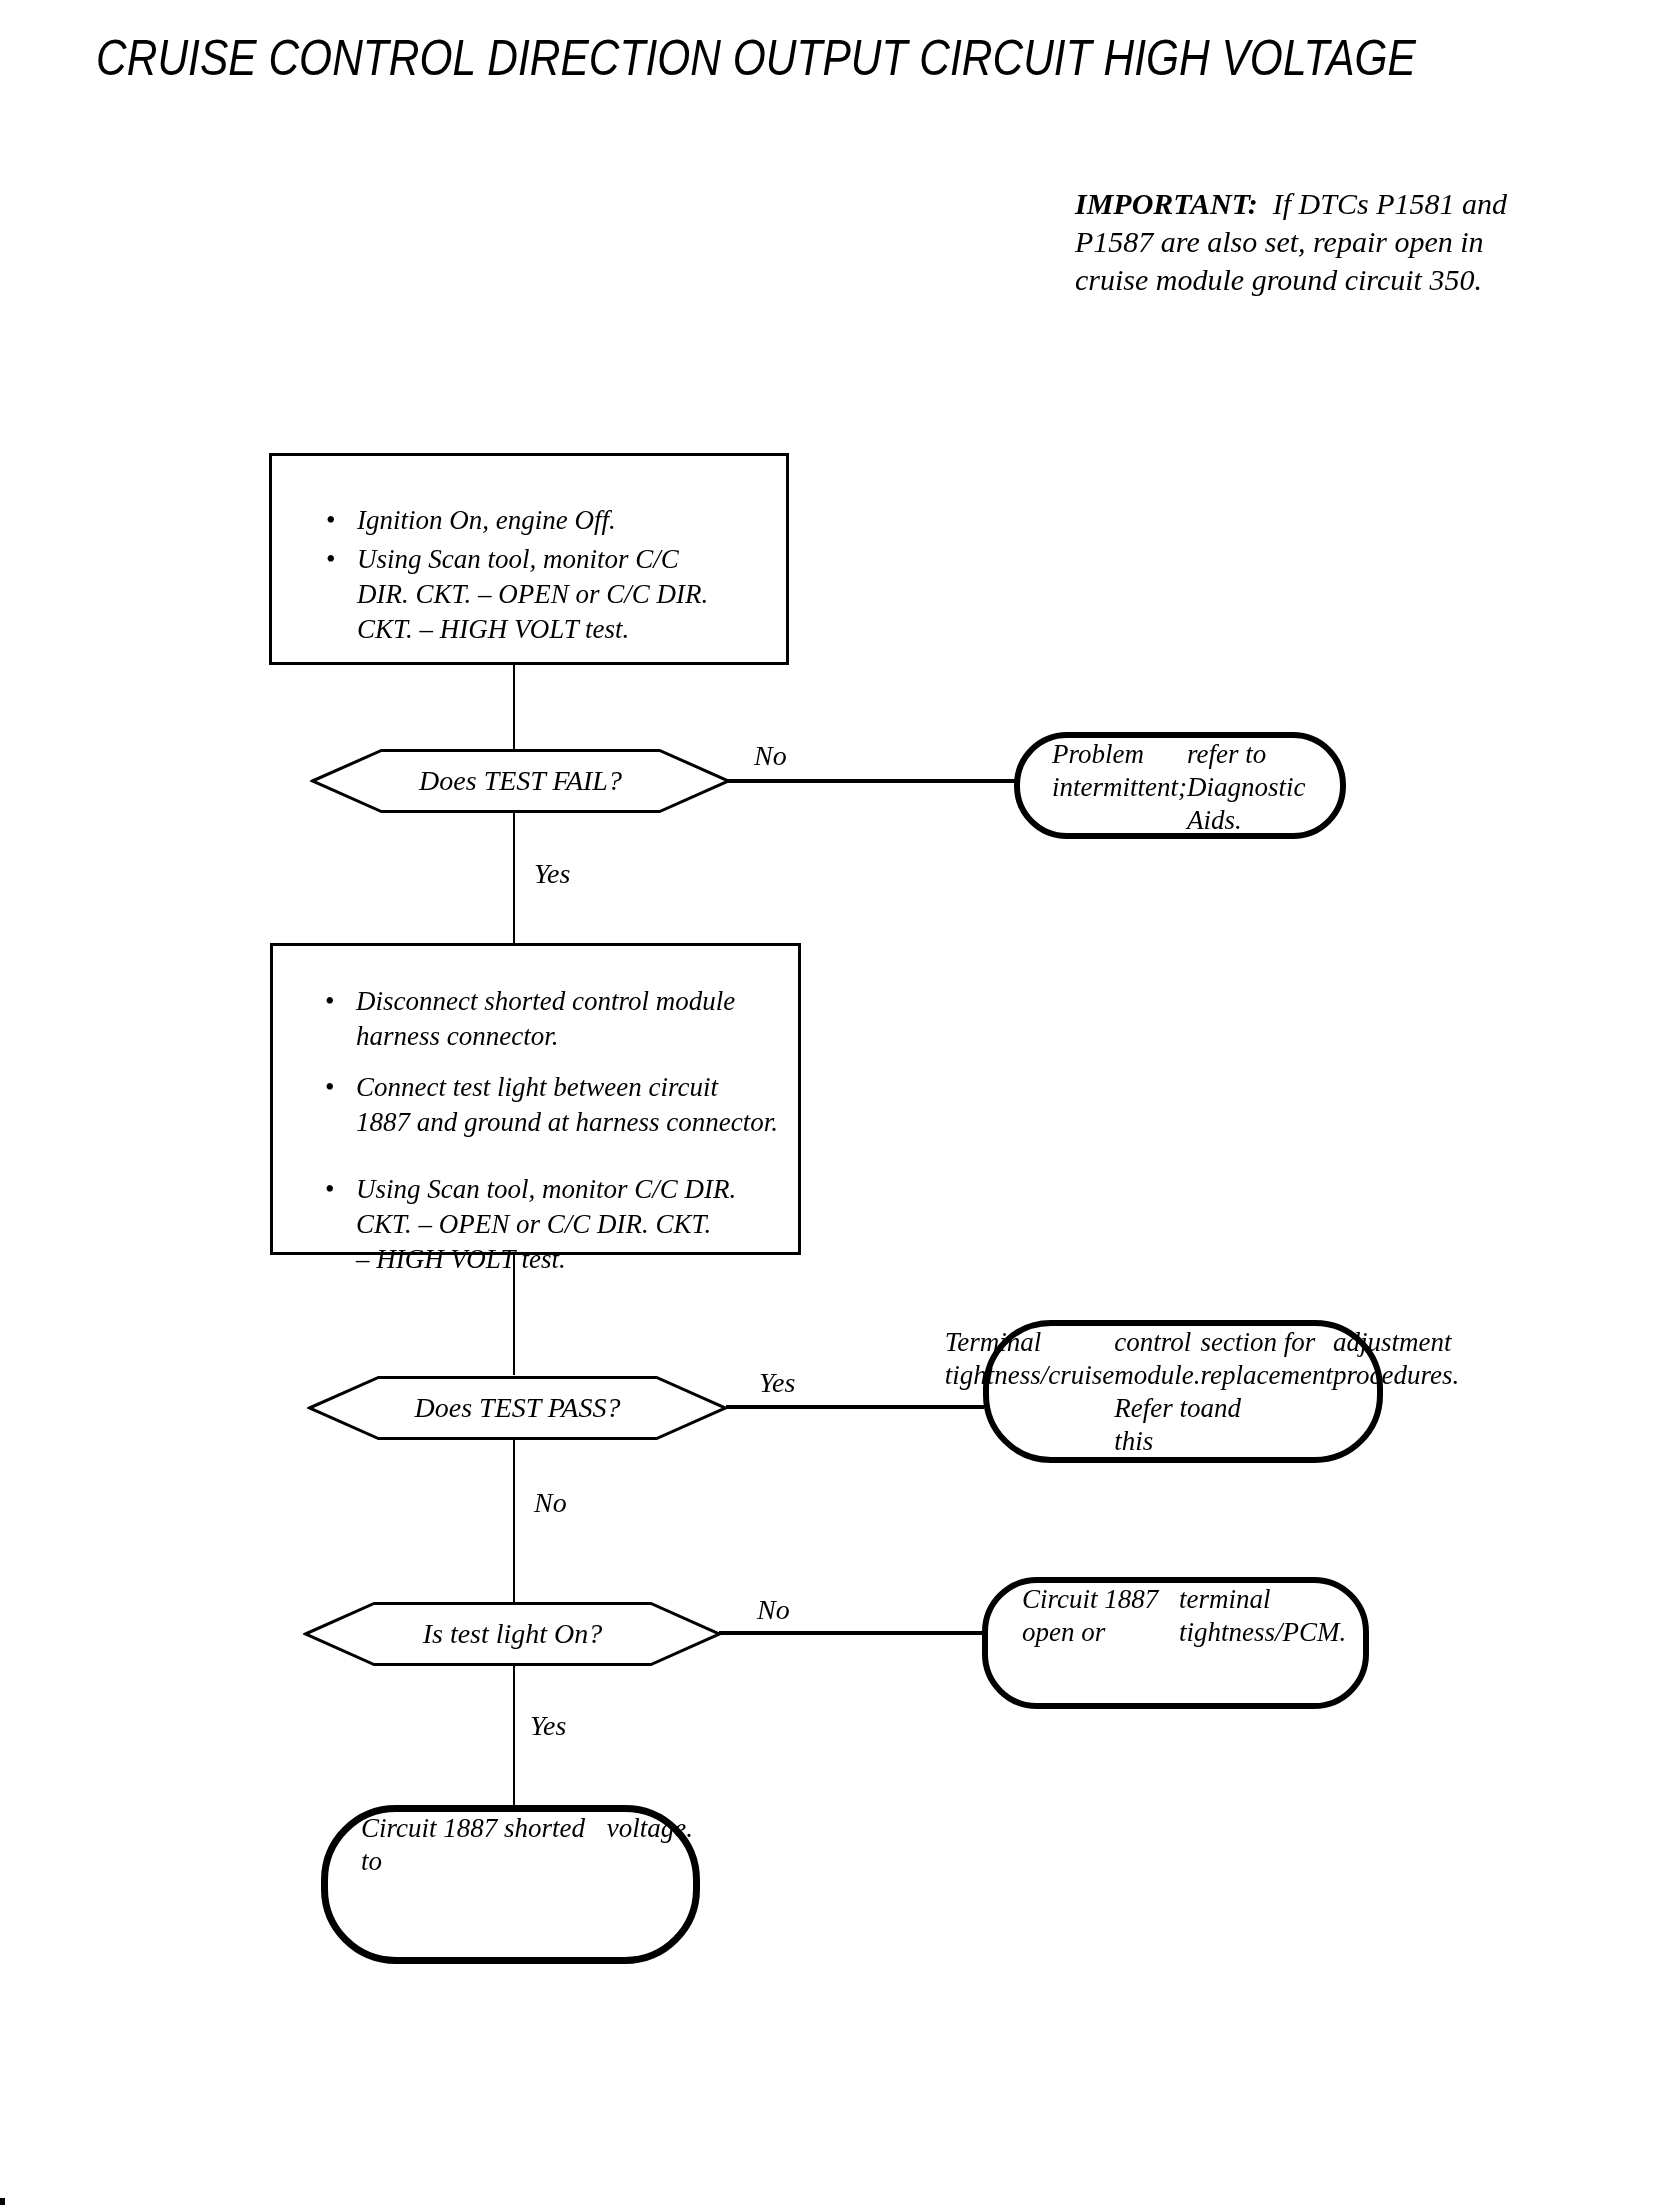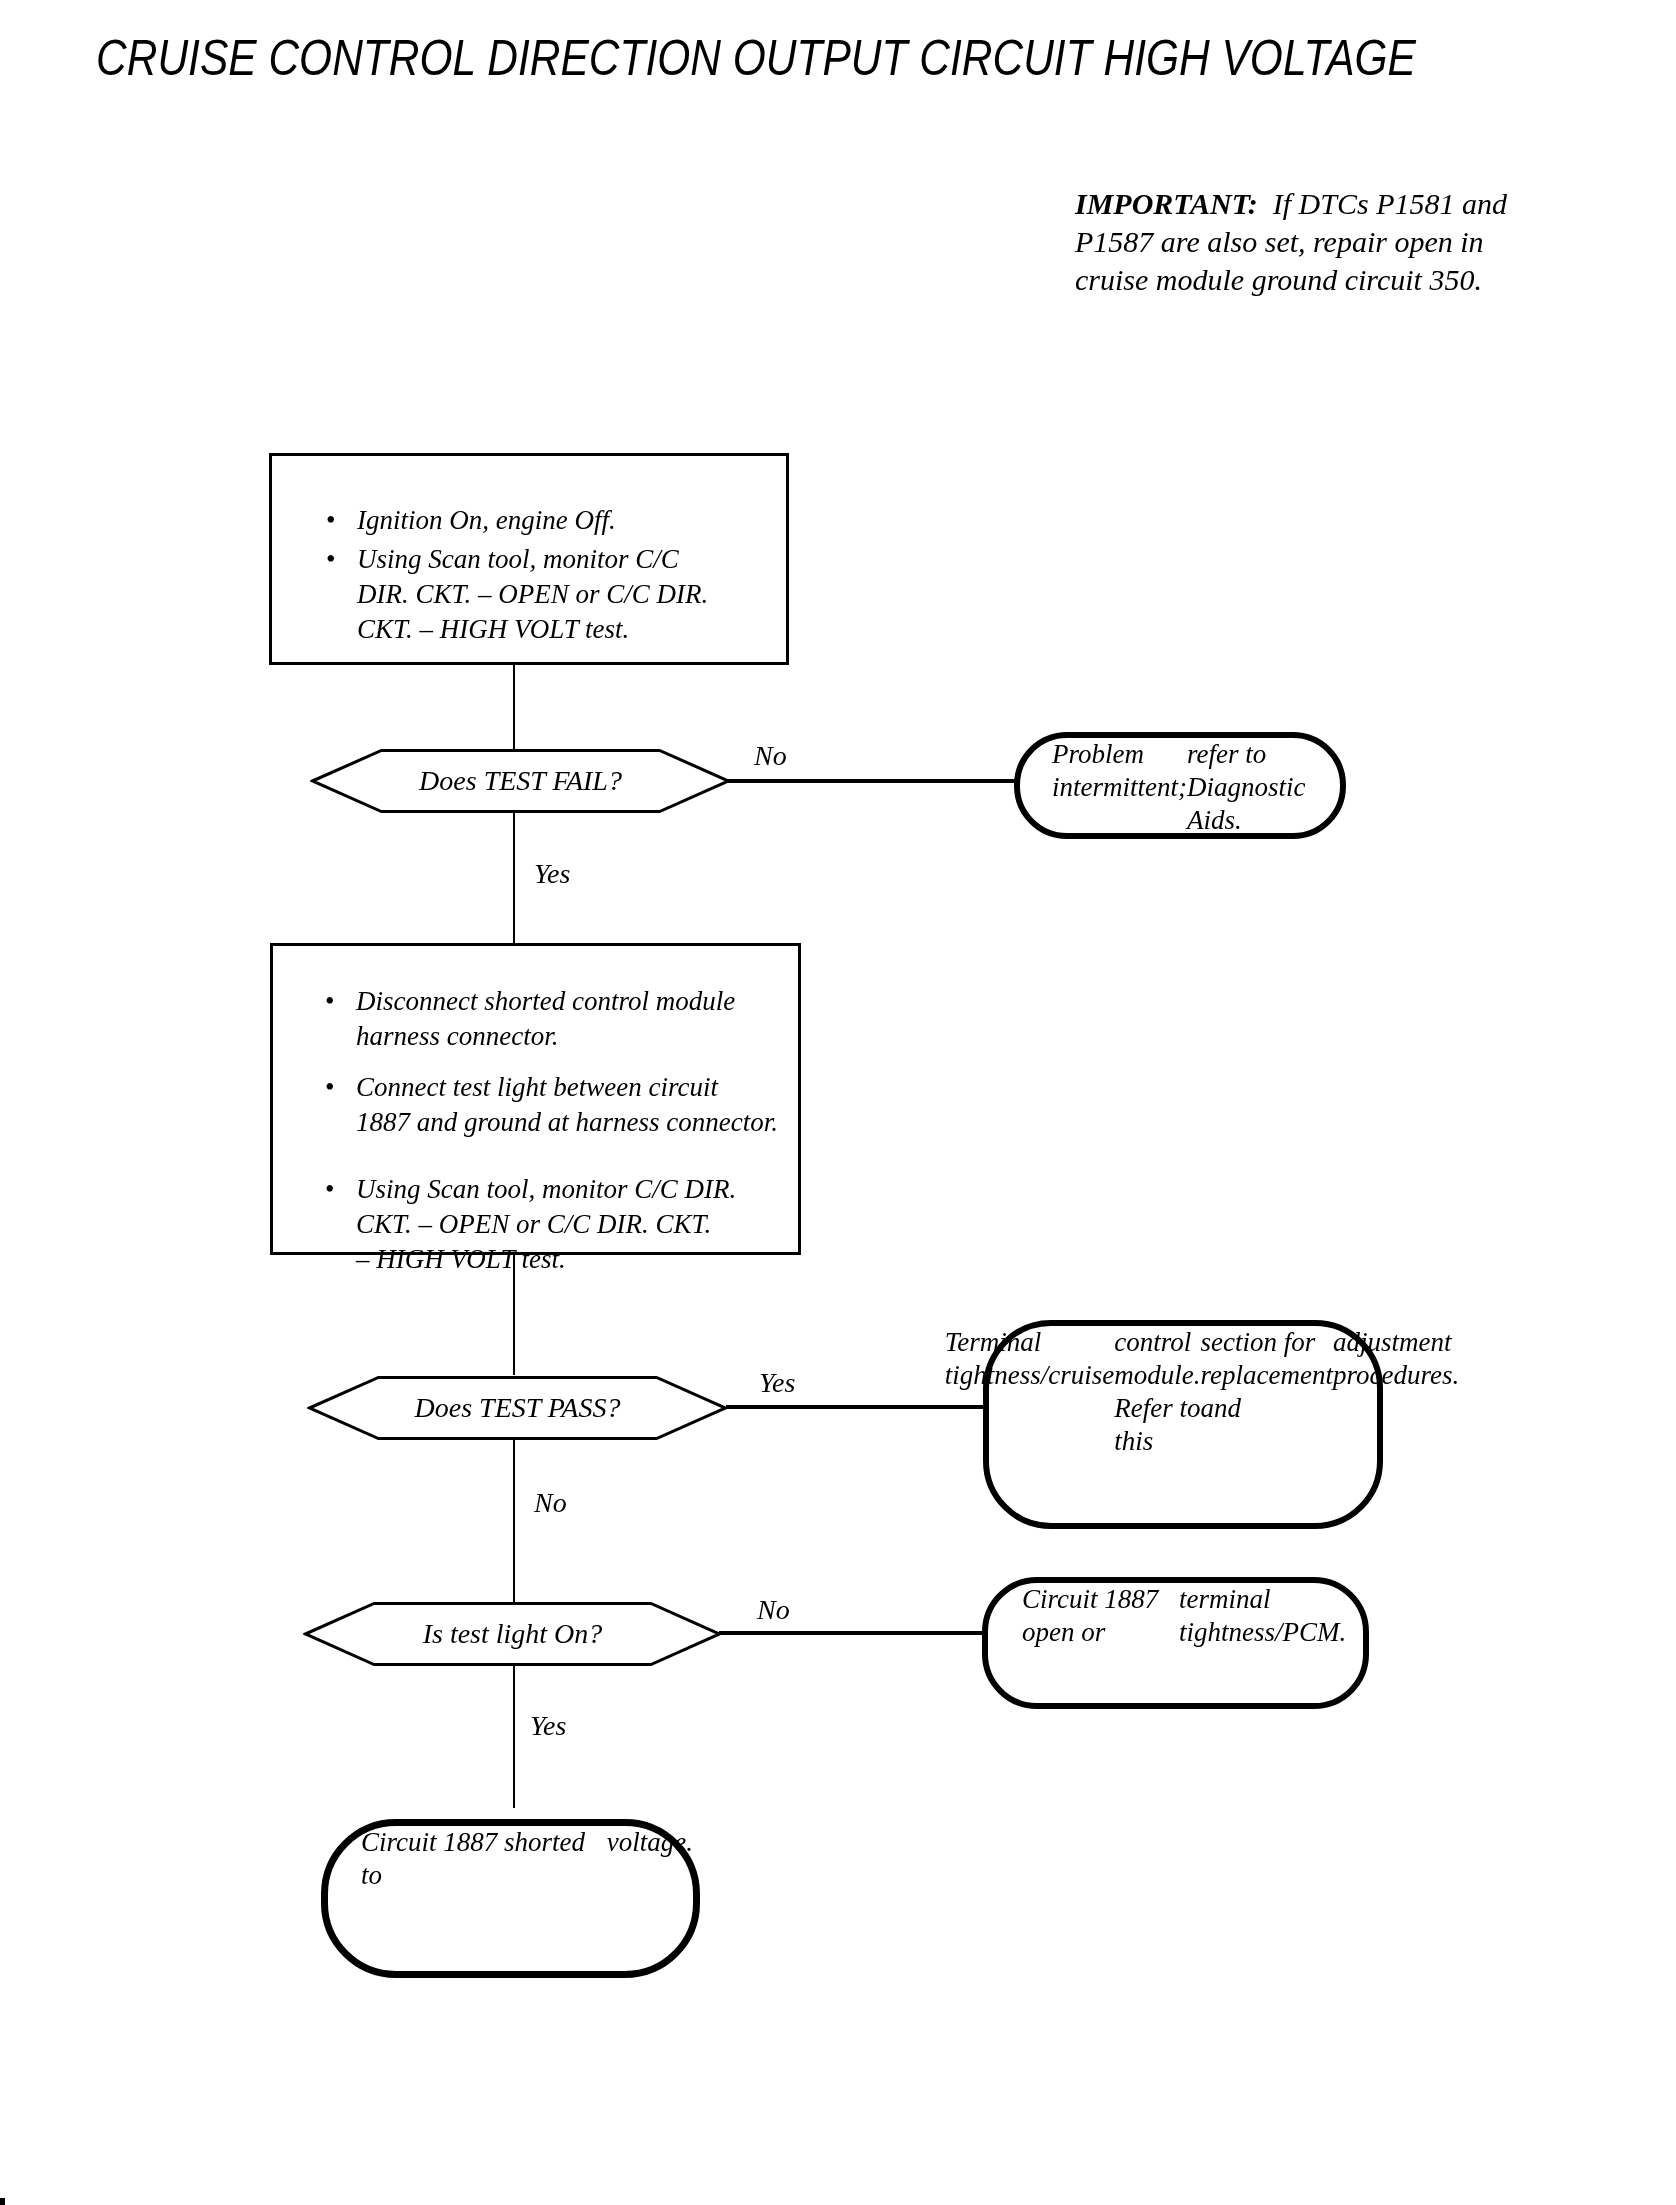--- a/index.html
+++ b/index.html
@@ -164,21 +164,21 @@
   <div class="hexagon" style="left:307px; top:1375px; width:421px; height:66px;">
     <svg viewBox="0 0 690 108" preserveAspectRatio="none">
       <polygon points="4,54 117,4 573,4 686,54 573,104 117,104" fill="#ffffff" stroke="#000000" stroke-width="5"></polygon>
     </svg>
     <span class="q">Does TEST PASS?</span>
   </div>
 
   <div class="hline" style="left:726px; top:1405px; width:258px;"></div>
   <div class="branch-label" style="left:759px; top:1369px;">Yes</div>
 
-  <div class="stadium" style="left:983px; top:1320px; width:400px; height:209px; border-radius:68px; padding-left:38px;">
+  <div class="stadium" style="left:983px; top:1320px; width:400px; height:143px; border-radius:68px; padding-left:38px;">
     <div>Terminal tightness/cruise</div>
     <div>control module. Refer to this</div>
     <div>section for replacement and</div>
     <div>adjustment procedures.</div>
   </div>
 
   <div class="vline" style="left:513px; top:1439px; height:163px;"></div>
   <div class="branch-label" style="left:534px; top:1489px;">No</div>
 
   <div class="hexagon" style="left:303px; top:1601px; width:419px; height:66px;">
@@ -192,21 +192,21 @@
   <div class="branch-label" style="left:757px; top:1596px;">No</div>
 
   <div class="stadium" style="left:982px; top:1577px; width:387px; height:132px; border-radius:55px; padding-left:34px;">
     <div>Circuit 1887 open or</div>
     <div>terminal tightness/PCM.</div>
   </div>
 
   <div class="vline" style="left:513px; top:1666px; height:142px;"></div>
   <div class="branch-label" style="left:530px; top:1712px;">Yes</div>
 
-  <div class="stadium" style="left:321px; top:1805px; width:379px; height:159px; border-radius:75px; border-width:7.3px; padding-left:33px;margin-top:14px;">
+  <div class="stadium" style="left:321px; top:1805px; width:379px; height:159px; border-radius:75px; border-width:7.3px; padding-left:33px;">
     <div>Circuit 1887 shorted to</div>
     <div>voltage.</div>
   </div>
 
   <div class="corner-mark" style="left:0px; top:2198px; width:4.9px; height:7.3px;"></div>
 
 </div>
 
 
 </body></html>

